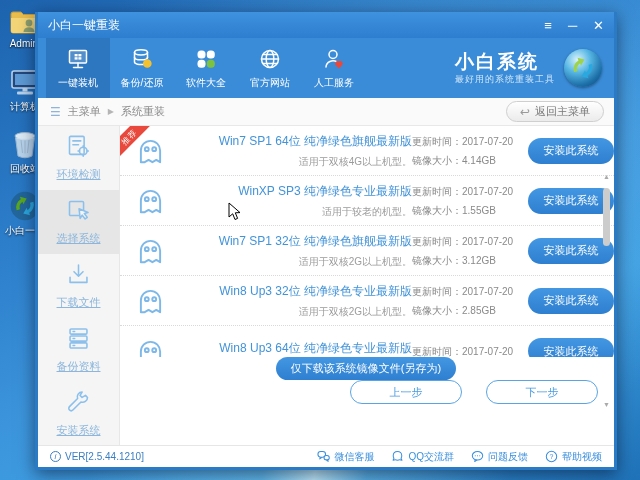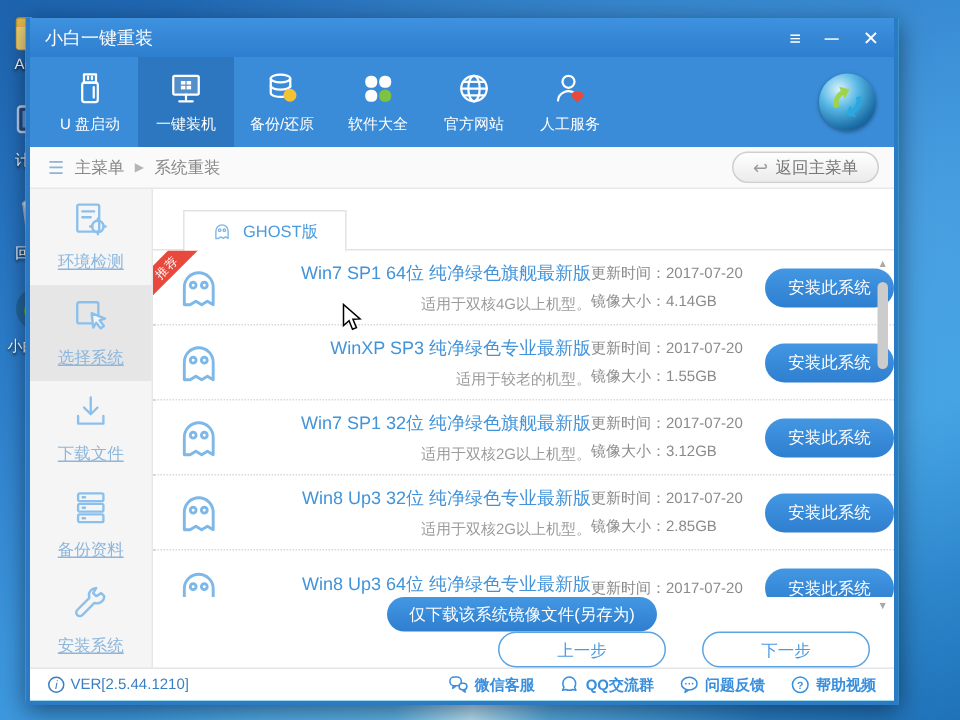--- a/index.html
+++ b/index.html
@@ -16,22 +16,22 @@
   }
   .streak2 { position:absolute; left:0; right:0; bottom:40px; height:90px; opacity:.4;
     background:linear-gradient(105deg, transparent 30%, rgba(170,230,255,.5) 55%, transparent 70%);
   }
   .dicon { position:absolute; left:2px; width:46px; text-align:center; color:#fff; font-size:10px;
     text-shadow:0 1px 2px rgba(0,0,0,.85); cursor:default; }
   .dicon svg { display:block; margin:0 auto 2px; }
   .dlabel { display:block; white-space:nowrap; overflow:hidden; }
 
   
-  .window { position:absolute; left:17px; top:12px; width:582px; height:458px;
-    border:3px solid #2a7ac6; border-top:none; background:#5eead4;
+  .window { position:absolute; left:35px; top:12px; width:582px; height:458px;
+    border:3px solid #2a7ac6; border-top:none; background:#22c55e;
     box-shadow:0 4px 16px rgba(0,0,20,.5); }
 
   .titlebar { height:26px; background:linear-gradient(#3e92de,#2e7ecf); display:flex; align-items:center;
     padding:0 10px; }
   .titlebar .title { color:#fff; font-size:12px; }
   .controls { margin-left:auto; display:flex; gap:16px; color:#fff; font-size:13px; align-items:center; }
   .ctrl { cursor:pointer; line-height:1; }
 
   
   .nav { height:60px; background:#3a8cd8; display:flex; align-items:stretch; padding-left:8px; }
@@ -99,21 +99,21 @@
   .navbtns { margin-left:auto; display:flex; gap:24px;align-items:flex-end; }
   .ghostbtn { width:112px; height:24px; border-radius:12px; border:1px solid #5aa4e4; background:#fff;
     color:#4a9be0; font-size:11px; cursor:pointer; }
 
   .statusbar { height:22px; border-top:1px solid #e6e6e6; display:flex; align-items:center;
     padding:0 12px; background:#fff; font-size:10px; }
   .version { color:#3a7ec2; display:flex; align-items:center; gap:4px; }
   .info-ic { width:11px; height:11px; border:1px solid #3a7ec2; border-radius:50%; display:inline-flex;
     align-items:center; justify-content:center; font-size:8px; font-style:italic; }
   .statuslinks { margin-left:auto; display:flex; gap:17px; }
-  .slink { color:#3a8fdd; display:flex; align-items:center; gap:4px; cursor:pointer;font-weight:bold; }
+  .slink { color:#3a8fdd; display:flex; align-items:center; gap:4px; cursor:pointer; }
   .slink svg { width:13px; height:13px; stroke:#3a8fdd; fill:none; stroke-width:1.1; stroke-linejoin:round; }
 
   .cursor { position:absolute; left:228px; top:202px; width:16px; height:20px; pointer-events:none; z-index:50; }
 </style>
 </head>
 <body>
 
 <div class="desktop">
   <div class="streak2"></div>
   <div class="streak"></div>
@@ -162,29 +162,20 @@
   <div class="titlebar">
     <span class="title">小白一键重装</span>
     <div class="controls">
       <span class="ctrl">≡</span>
       <span class="ctrl">─</span>
       <span class="ctrl">✕</span>
     </div>
   </div>
 
   <div class="nav">
-    <div class="nav-item">
-      <svg viewBox="0 0 24 24">
-        <rect x="8" y="2.5" width="8" height="5.5"></rect>
-          <path d="M10.7 4.2 v1.6 M13.3 4.2 v1.6"></path>
-        <rect x="6.8" y="8" width="10.4" height="13" rx="1.5"></rect>
-          <path d="M14.5 11 v7"></path>
-      </svg>
-      <span>U 盘启动</span>
-    </div>
     <div class="nav-item active">
       <svg viewBox="0 0 24 24">
         <rect x="3.5" y="3.5" width="17" height="12.5" rx="1" fill="rgba(255,255,255,.18)"></rect>
         <rect x="8.6" y="7" width="3" height="2.4" fill="#fff" stroke="none"></rect>
         <rect x="12.4" y="7" width="3" height="2.4" fill="#fff" stroke="none"></rect>
         <rect x="8.6" y="10.2" width="3" height="2.4" fill="#fff" stroke="none"></rect>
         <rect x="12.4" y="10.2" width="3" height="2.4" fill="#fff" stroke="none"></rect>
         <path d="M12 16 v3.2 M7.5 20.5 h9"></path>
       </svg>
       <span>一键装机</span>
@@ -217,20 +208,24 @@
     </div>
     <div class="nav-item">
       <svg viewBox="0 0 24 24">
         <circle cx="11" cy="7.5" r="4"></circle>
         <path d="M4 20 a7 6.5 0 0 1 11-5"></path>
         <path d="M16.9 20.5 l-2.6-2.7 a1.8 1.8 0 0 1 2.6-2.5 a1.8 1.8 0 0 1 2.6 2.5 Z" fill="#e8493c" stroke="#e8493c"></path>
       </svg>
       <span>人工服务</span>
     </div>
     <div class="brand">
+      <div>
+        <div class="brand-name">小白系统</div>
+        <div class="brand-tag">最好用的系统重装工具</div>
+      </div>
       <div class="logo">
         <svg viewBox="0 0 38 38">
           <path d="M10 23 a10 10 0 0 1 4.5-11.5 l-1-2.7 7 1.8-3.5 6.2-.9-2.6 a7.2 7.2 0 0 0 -2.7 8 Z" fill="#9fd34a"></path>
           <path d="M28 15 a10 10 0 0 1 -4.5 11.5 l1 2.7-7-1.8 3.5-6.2.9 2.6 a7.2 7.2 0 0 0 2.7-8 Z" fill="#2aa8e0"></path>
         </svg>
       </div>
     </div>
   </div>
 
   <div class="crumbbar">
@@ -283,30 +278,20 @@
       </div>
       <div class="step">
         <svg viewBox="0 0 24 24">
           <path d="M20 7.5 a4.3 4.3 0 0 1 -5.8 4 L7 18.7 a2.1 2.1 0 0 1 -3-3 l7.2-7.2 a4.3 4.3 0 0 1 4-5.8 l-1.8 3 1.8 1.8 3-1.8 Z"></path>
         </svg>
         <span>安装系统</span>
       </div>
     </div>
 
     <div class="main">
-      <div class="tabrow">
-        <div class="tab">
-          <svg viewBox="0 0 24 24">
-            <path d="M5 20.5 V12 a7 7 0 0 1 14 0 v8.5 l-2.8-1.7 -2.8 1.7 -2.8-1.7 -2.8 1.7 Z"></path>
-            <circle cx="9.3" cy="11" r="1.4"></circle>
-              <circle cx="14.7" cy="11" r="1.4"></circle>
-          </svg>
-          <span>GHOST版</span>
-        </div>
-      </div>
 
       <div class="list">
 
         <div class="row">
           <div class="ribbon">
               <span>推荐</span>
             </div>
           <svg class="ghost" viewBox="0 0 24 24">
             <path d="M5 20.5 V12 a7 7 0 0 1 14 0 v8.5 l-2.8-1.7 -2.8 1.7 -2.8-1.7 -2.8 1.7 Z"></path>
             <circle cx="9.3" cy="11" r="1.4"></circle>

